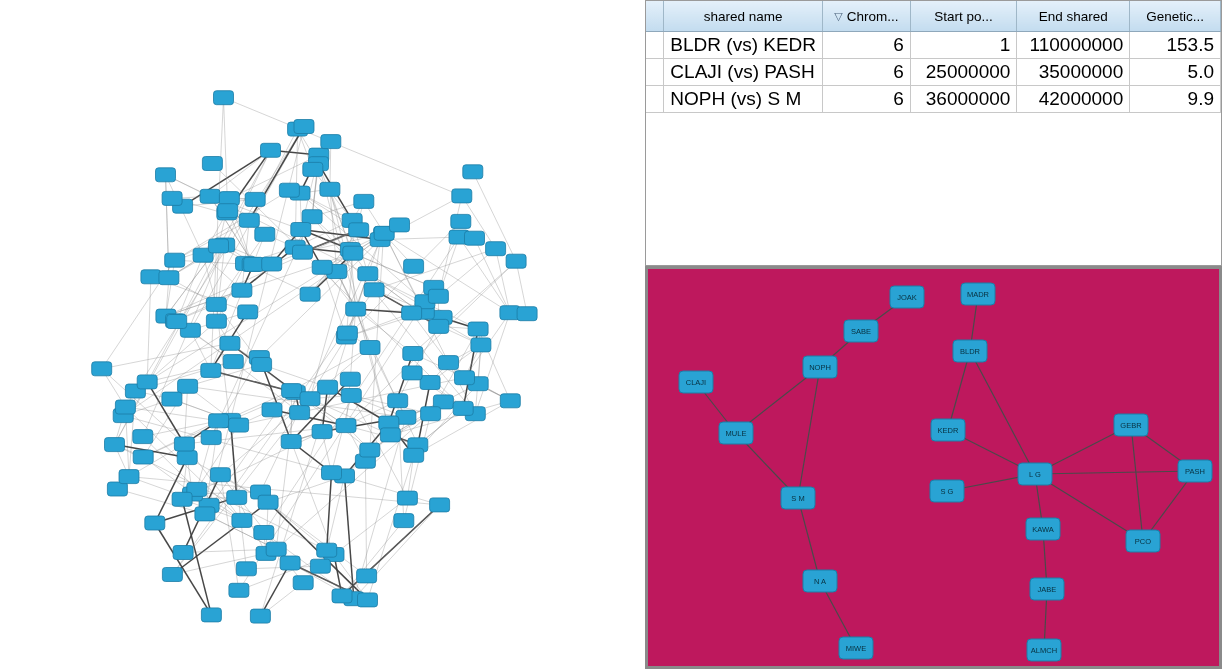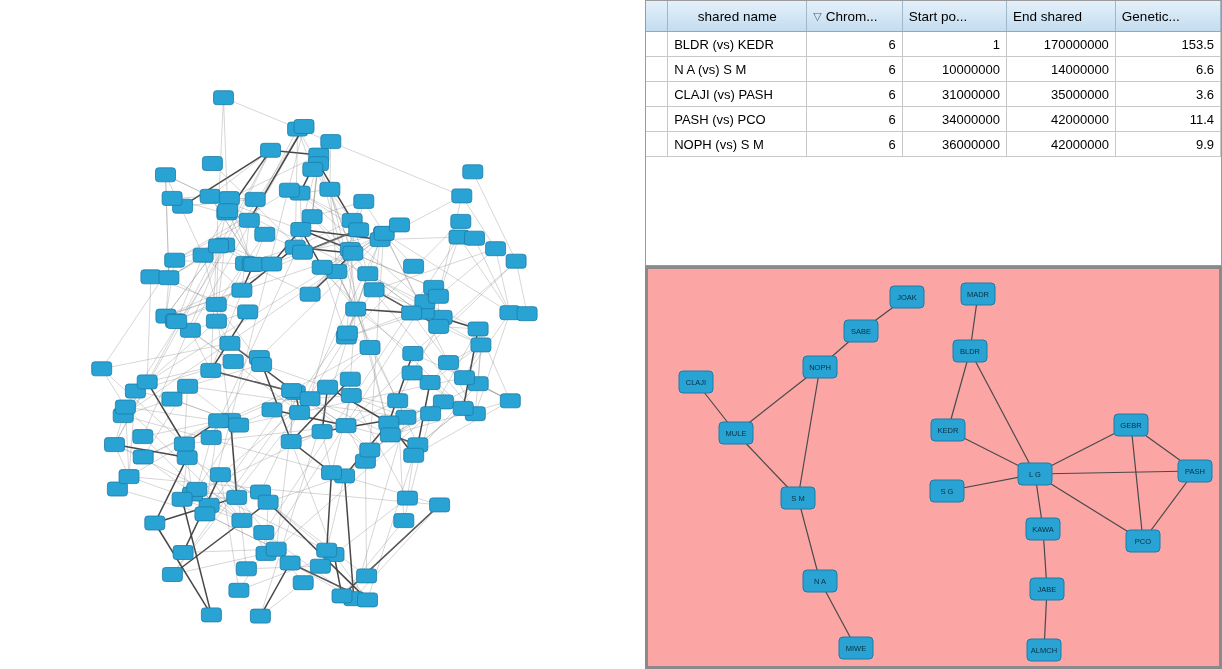--- a/index.html
+++ b/index.html
@@ -57,32 +57,32 @@
   }
   table.grid th {
     background: #cfe3f2;
     background: linear-gradient(#e4f0fa, #c3dcef);
     border-right: 1px solid #9fb7c8;
     border-bottom: 1px solid #8fa8bb;
     font-weight: normal;
     font-size: 13.5px;
     padding: 4px 6px;
     height: 22px;
-    text-align: left;
+    text-align: center;
     white-space: nowrap;
     position: relative;
   }
   table.grid th.col-name { text-align: center; }
   table.grid td {
     border-right: 1px solid #c8c8c8;
     border-bottom: 1px solid #c8c8c8;
     padding: 2px 6px;
     height: 20px;
     white-space: nowrap;
-    font-size: 13px;
+    font-size: 19px;
   }
   td.num { text-align: right; }
   td.txt { text-align: left; }
   .filter-icon {
     display: inline-block;
     margin-right: 4px;
     color: #49607a;
     font-size: 11px;
     transform: translateY(-1px);
   }
@@ -99,21 +99,21 @@
     border-bottom: 1px solid #c8c8c8;
   }
 
   
   #right-network {
     position: absolute;
     left: 0;
     top: 266px;
     width: 577px;
     height: 403px;
-    background: #fca5a5;
+    background: #be185d;
     border: 3px solid #8a8a8a;
     box-sizing: border-box;
     overflow: hidden;
   }
   .node-label { font-family: "Liberation Sans", sans-serif; fill: #08303f; text-anchor: middle; }
 </style>
 </head>
 <body>
 
 <div id="app">
@@ -1053,46 +1053,30 @@
               <span>Genetic...</span>
             </th>
           </tr>
         </thead>
         <tbody id="table-body">
             <tr>
               <td class="rowhead"></td>
               <td class="txt">BLDR (vs) KEDR</td>
               <td class="num">6</td>
               <td class="num">1</td>
-              <td class="num">170000000</td>
+              <td class="num">110000000</td>
               <td class="num">153.5</td>
-            </tr>
-            <tr>
-              <td class="rowhead"></td>
-              <td class="txt">N A (vs) S M</td>
-              <td class="num">6</td>
-              <td class="num">10000000</td>
-              <td class="num">14000000</td>
-              <td class="num">6.6</td>
             </tr>
             <tr>
               <td class="rowhead"></td>
               <td class="txt">CLAJI (vs) PASH</td>
               <td class="num">6</td>
-              <td class="num">31000000</td>
+              <td class="num">25000000</td>
               <td class="num">35000000</td>
-              <td class="num">3.6</td>
-            </tr>
-            <tr>
-              <td class="rowhead"></td>
-              <td class="txt">PASH (vs) PCO</td>
-              <td class="num">6</td>
-              <td class="num">34000000</td>
-              <td class="num">42000000</td>
-              <td class="num">11.4</td>
+              <td class="num">5.0</td>
             </tr>
             <tr>
               <td class="rowhead"></td>
               <td class="txt">NOPH (vs) S M</td>
               <td class="num">6</td>
               <td class="num">36000000</td>
               <td class="num">42000000</td>
               <td class="num">9.9</td>
             </tr>
           </tbody>

